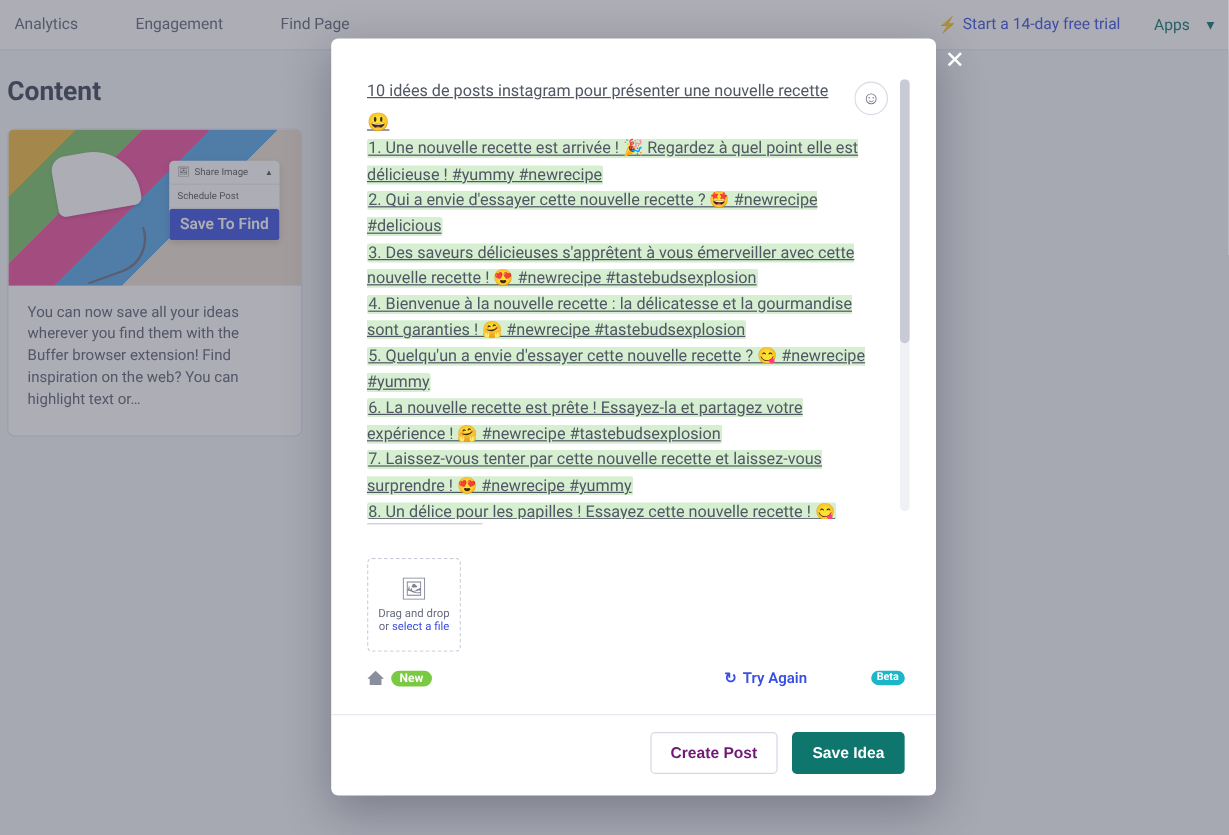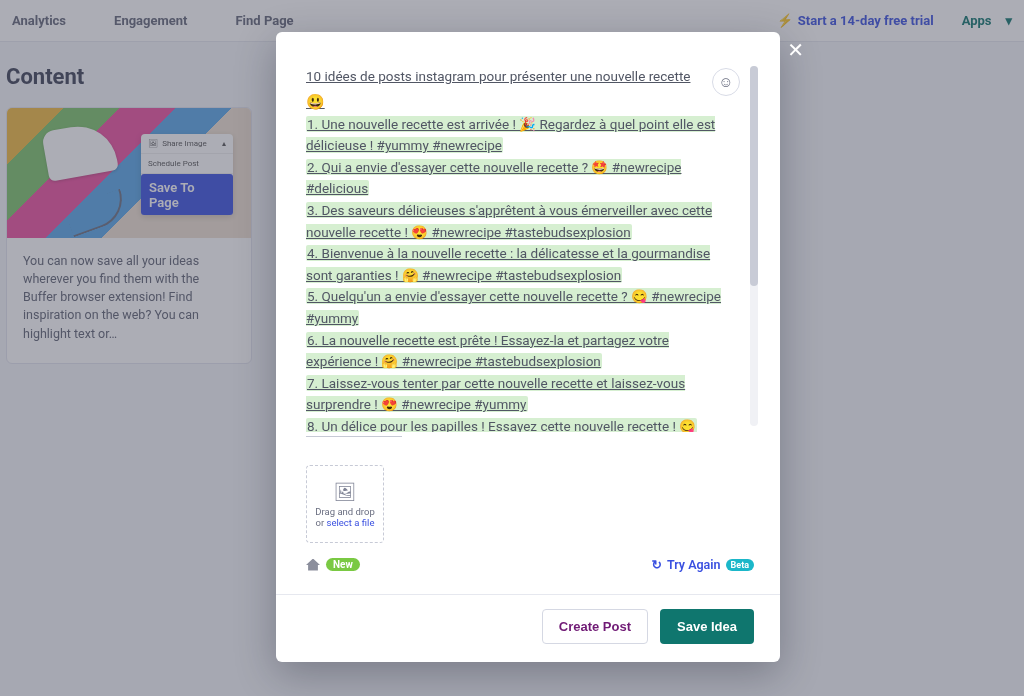--- a/index.html
+++ b/index.html
@@ -1,19 +1,19 @@
 <!DOCTYPE html>
 <html><head>
 <meta charset="utf-8">
 <style>
   * { box-sizing: border-box; margin: 0; padding: 0; }
   body { font-family: -apple-system, BlinkMacSystemFont, "Segoe UI", Roboto, Helvetica, Arial, sans-serif; background: #f5f6fa; color: #333; width:1024px; height:696px; overflow:hidden; position:relative; }
 
   
-  .topnav { height:42px; background:#fff; border-bottom:1px solid #e6e8ef; display:flex; align-items:center; padding:13px 12px; font-size:13px; font-weight:700; color:#636779; }
+  .topnav { height:42px; background:#fff; border-bottom:1px solid #e6e8ef; display:flex; align-items:center; padding:13px 12px; font-size:13px; font-weight:400; color:#636779; }
   .topnav .navlink { margin-right:48px; cursor:pointer; color:#636779; }
   .topnav .spacer { flex:1; }
   .trial { color:#3a50e0; display:flex; align-items:center; gap:4px; cursor:pointer; margin-right:28px; }
   .apps { display:flex; align-items:flex-end; gap:14px; cursor:pointer; color:#0f766e; }
 
   
   .page { padding:22px 6px; }
   .page h1 { font-size:22px; font-weight:700; color:#3d4257; margin-bottom:18px; }
 
   .card { width:246px; border:1px solid #e2e4ee; border-radius:6px; background:#fff; overflow:hidden; }
@@ -45,21 +45,21 @@
 
   .uploadbox { width:78px; height:78px; border:1px dashed #c7cad6; border-radius:4px; margin-top:28px; display:flex; flex-direction:column; align-items:center; justify-content:center; font-size:9.5px; color:#6a6e80; text-align:center; gap:4px; cursor:pointer; }
   .uploadbox .pic { font-size:18px; color:#7e8294; }
   .uploadbox a { color:#3a50e0; text-decoration:none; }
 
   .newrow { display:flex; align-items:center; justify-content:space-between; margin-top:14px; margin-right:6px; }
   .newrow-left { display:flex; align-items:center; gap:6px; }
   .newbadge { background:#7ac943; color:#fff; font-size:10px; font-weight:700; padding:1px 7px; border-radius:9px; }
   .integr-icon { width:14px; height:12px; background:#8b8e9c; clip-path:polygon(15% 100%,15% 55%,0 55%,50% 0,100% 55%,85% 55%,85% 100%); }
   .tryagain { display:flex; align-items:center; gap:5px; color:#3a50e0; font-size:12.5px; font-weight:600; cursor:pointer; }
-  .betabadge { background:#1bb7c9; color:#fff; font-size:9px; font-weight:700; padding:1px 5px; border-radius:8px; }
+  .betabadge { background:#1bb7c9; color:#fff; font-size:9px; font-weight:700; padding:1px 5px; border-radius:8px;margin-left:48px; }
 
   .modal-hr { border:none; border-top:1px solid #e6e8ef; margin:22px -20px 14px -30px; }
   .footer { display:flex; justify-content:flex-end; gap:12px; padding-right:6px; }
   .btn { font-size:13px; font-weight:600; padding:9px 16px; border-radius:4px; cursor:pointer; border:1px solid transparent; }
   .btn-secondary { background:#fff; border-color:#d5d8e3; color:#701a75; }
   .btn-primary { background:#0f766e; color:#fff; }
 </style>
 </head>
 <body>
 
@@ -88,21 +88,21 @@
       <div class="cardimg-inner">
         <div class="row">
             <span>🖼</span>
             <span>Share Image</span>
             <span style="margin-left:auto">▴</span>
           </div>
         <div class="row">
             <span>Schedule Post</span>
           </div>
         <div class="row btn">
-            <span>Save To Page</span>
+            <span>Save To Find</span>
           </div>
       </div>
     </div>
     <div class="cardbody">You can now save all your ideas wherever you find them with the Buffer browser extension! Find inspiration on the web? You can highlight text or…</div>
   </div>
 </div>
 
 <div class="overlay"></div>
 
 <div class="modal">

